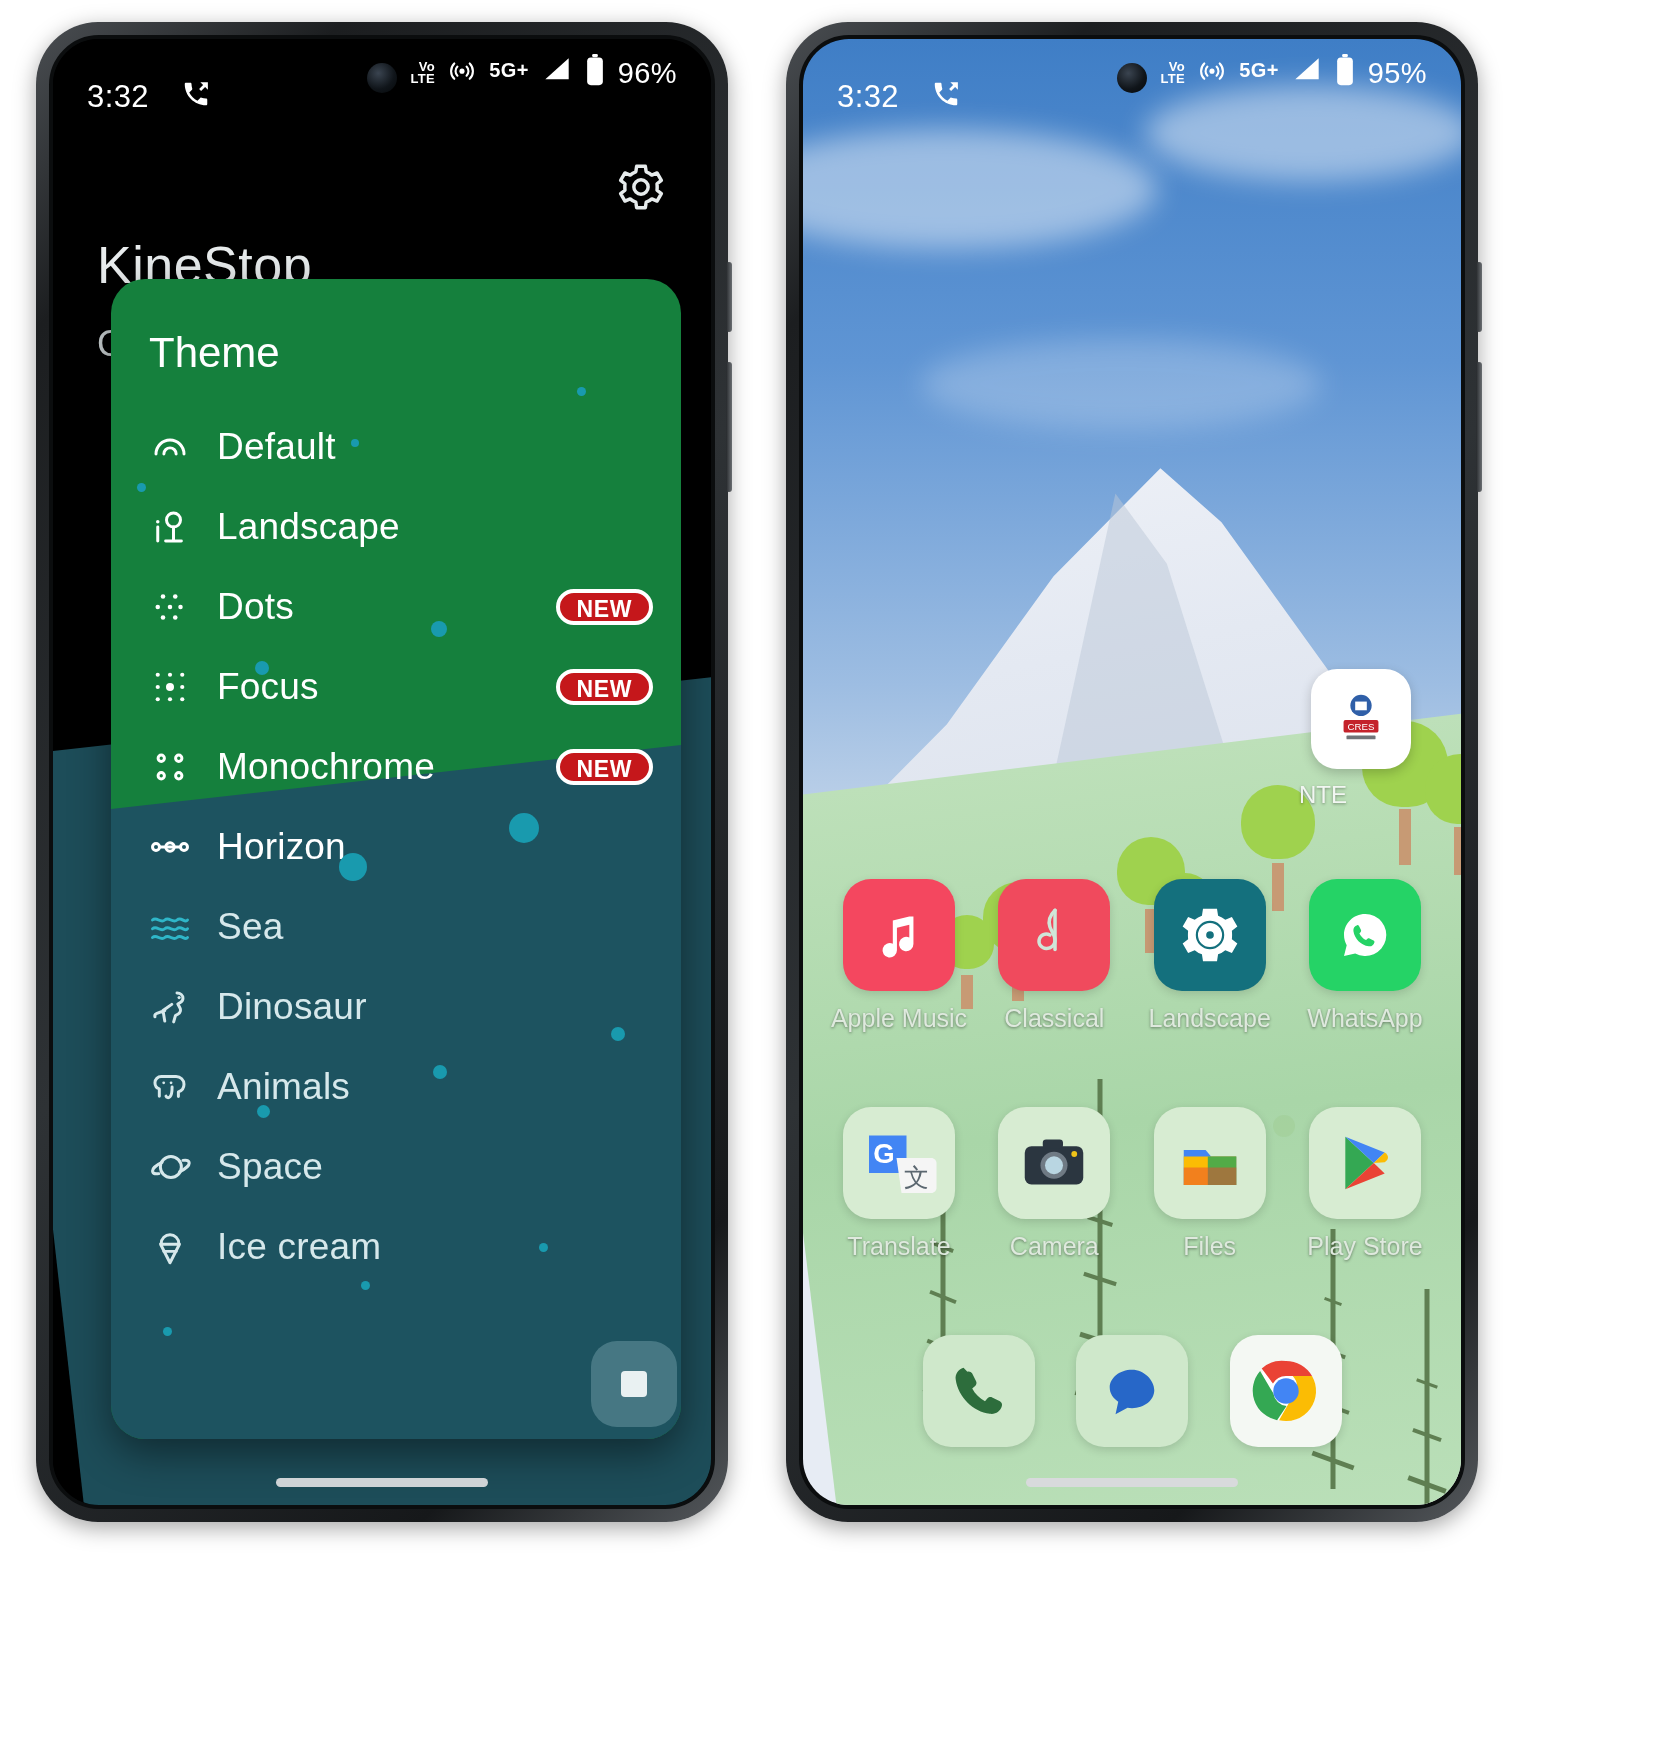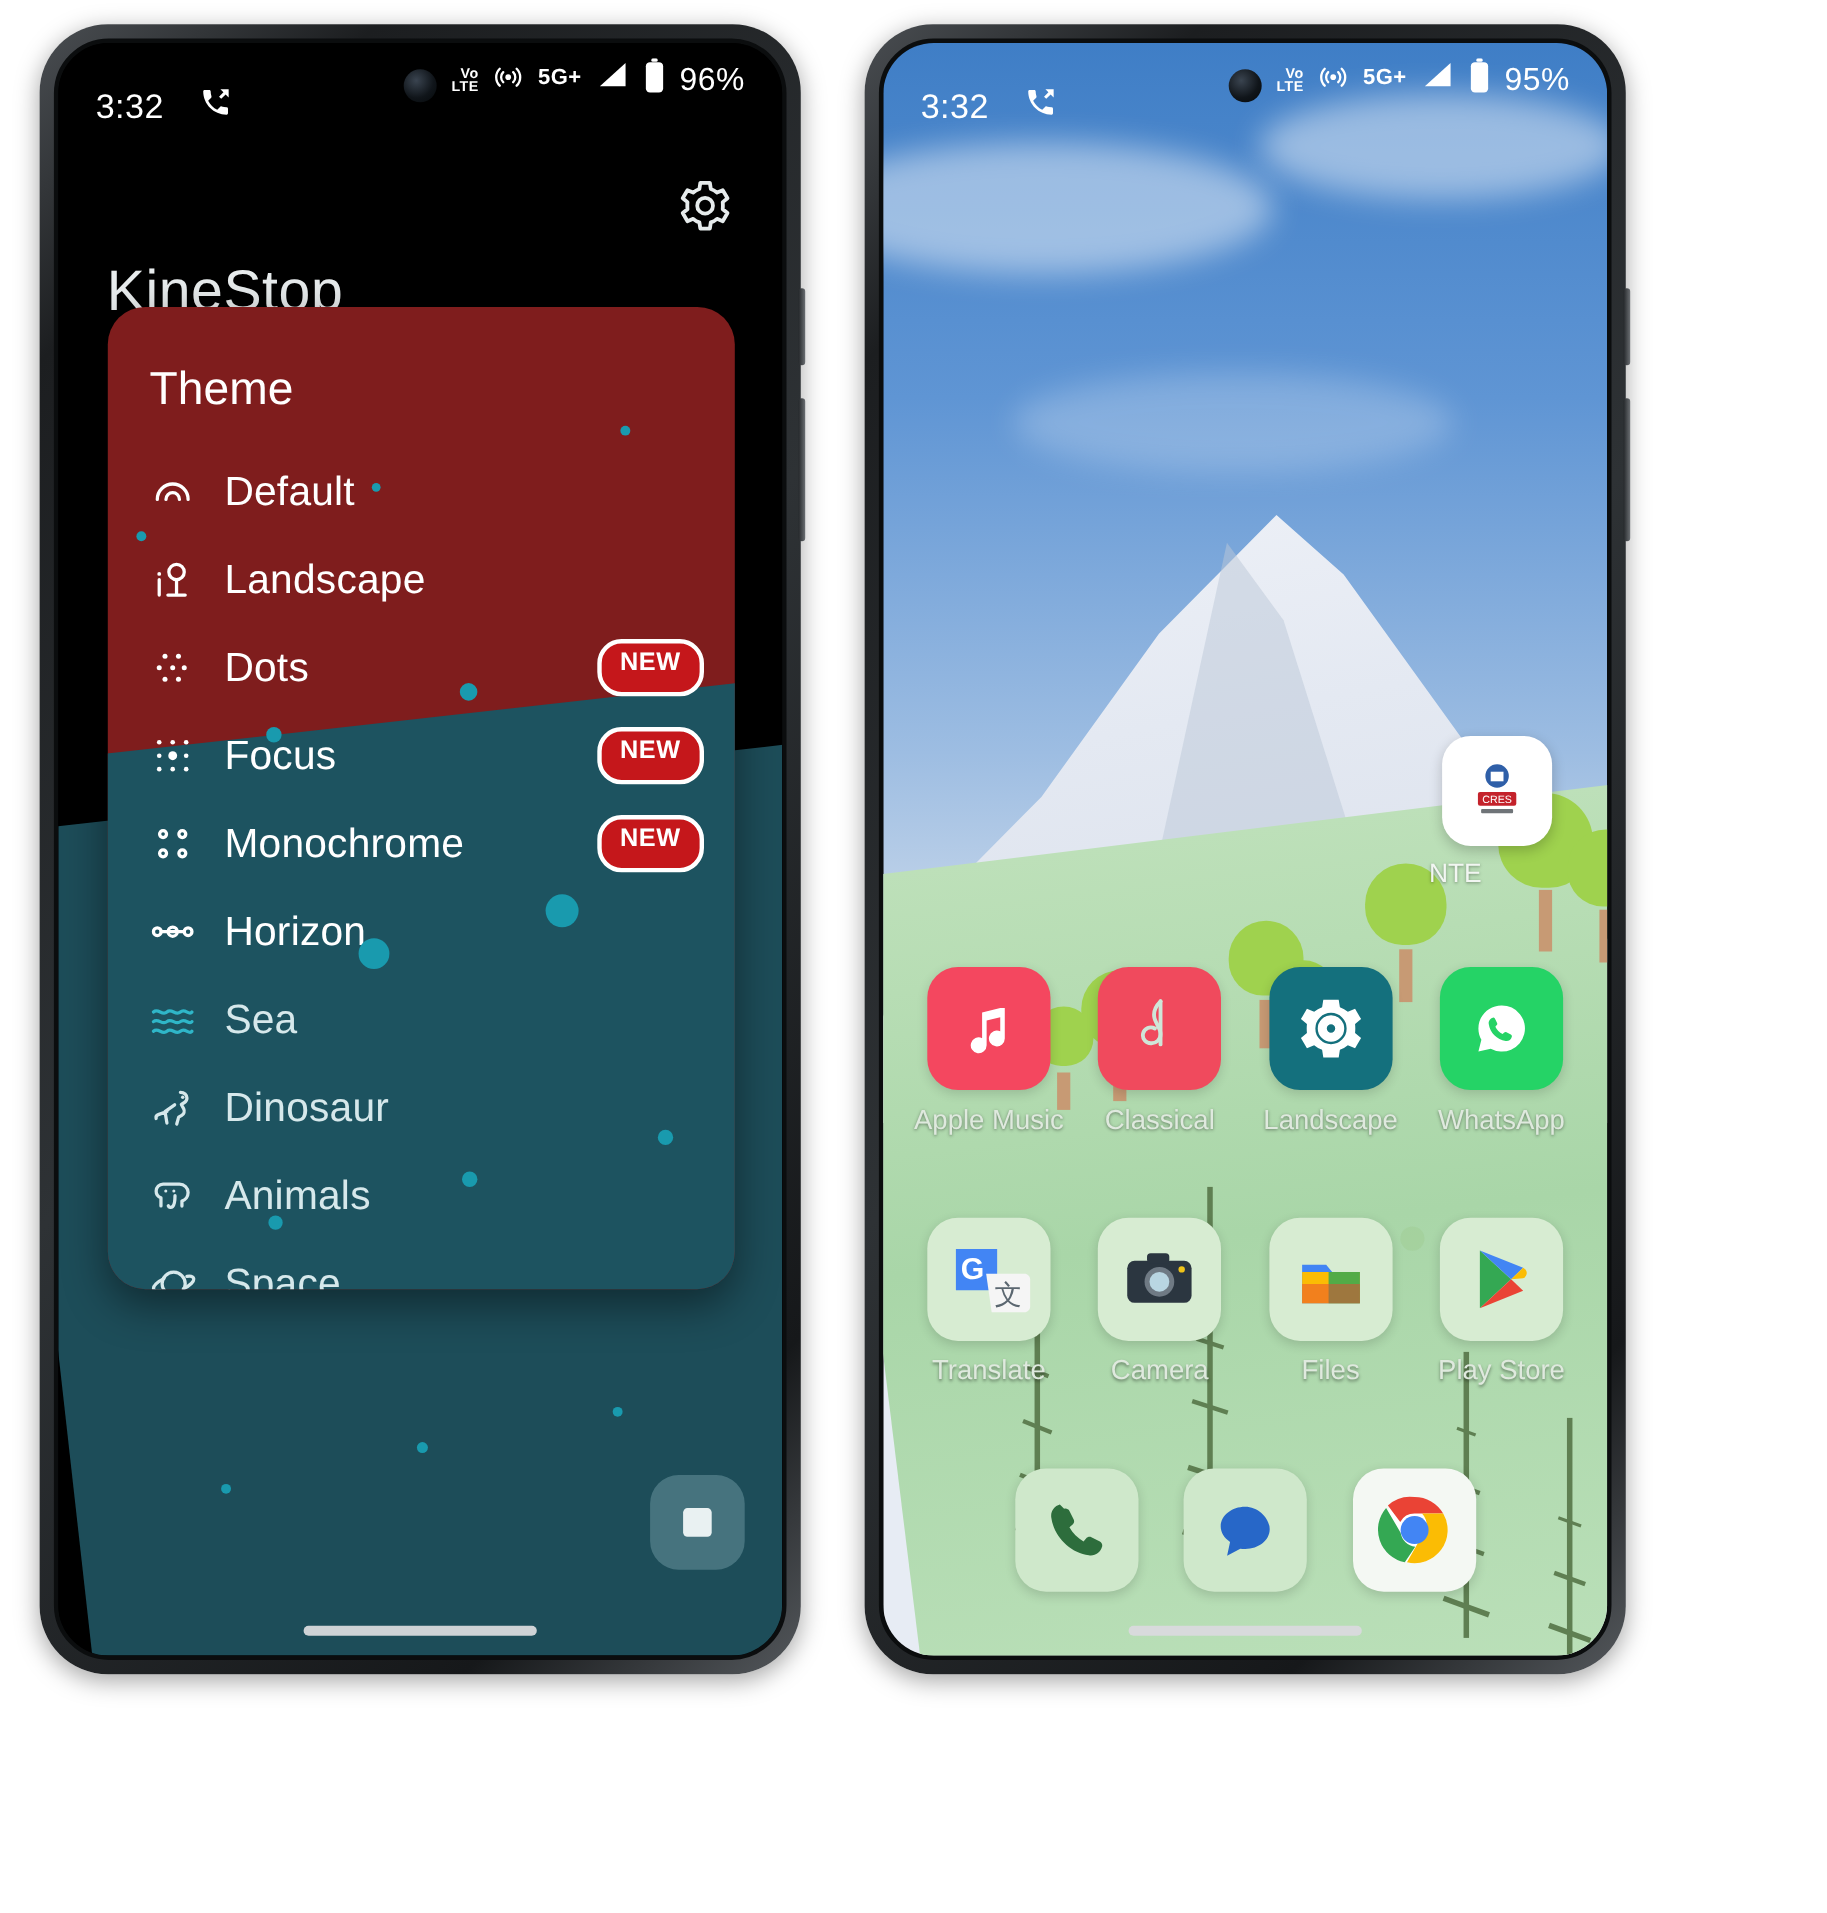--- a/index.html
+++ b/index.html
@@ -83,26 +83,26 @@
   }
   .gear {
     position: absolute; right: 44px; top: 122px;
     width: 52px; height: 52px; z-index: 12;
   }
   .bubble { position: absolute; border-radius: 50%; background: #199aae; }
 
   
   .dialog {
     position: absolute;
-    left: 45px; top: 240px;
-    width: 570px; height: 893px;
+    left: 58px; top: 240px;
+    width: 570px; height: 1160px;
     border-radius: 34px;
     overflow: hidden;
     z-index: 20;
-    background: #7f1d1d;
+    background: #15803d;
     box-shadow: 0 14px 40px rgba(0,0,0,.45);
   }
   .dialog-sea {
     position: absolute; left: -14%; width: 132%; height: 140%;
     top: 46.5%;
     background: #1d5360;
     transform: rotate(-6.4deg);
     transform-origin: 0 0;
     pointer-events: none;
   }
@@ -126,21 +126,21 @@
   .theme-row.wet .theme-lbl { color: #d6e8eb; }
   .theme-row.wet .theme-ico { color: #d6e8eb; }
   .theme-row.sea-item .theme-ico { color: #2fb6c8; }
   .theme-row.sea-item .theme-lbl { color: #d6e8eb; }
   .badge {
     margin-left: auto;
     background: #c5171b;
     border: 4px solid #ffffff;
     color: #ffffff;
     font-size: 23px; font-weight: 700; letter-spacing: .6px;
-    padding: 5px 17px 16px;
+    padding: 5px 17px 0;
     border-radius: 22px;
     line-height: 1;
   }
 
   
   .fab {
     position: absolute; right: 34px; bottom: 78px;
     width: 86px; height: 86px; border-radius: 26px;
     background: rgba(150,190,200,.34);
     display: flex; align-items: center; justify-content: center;

